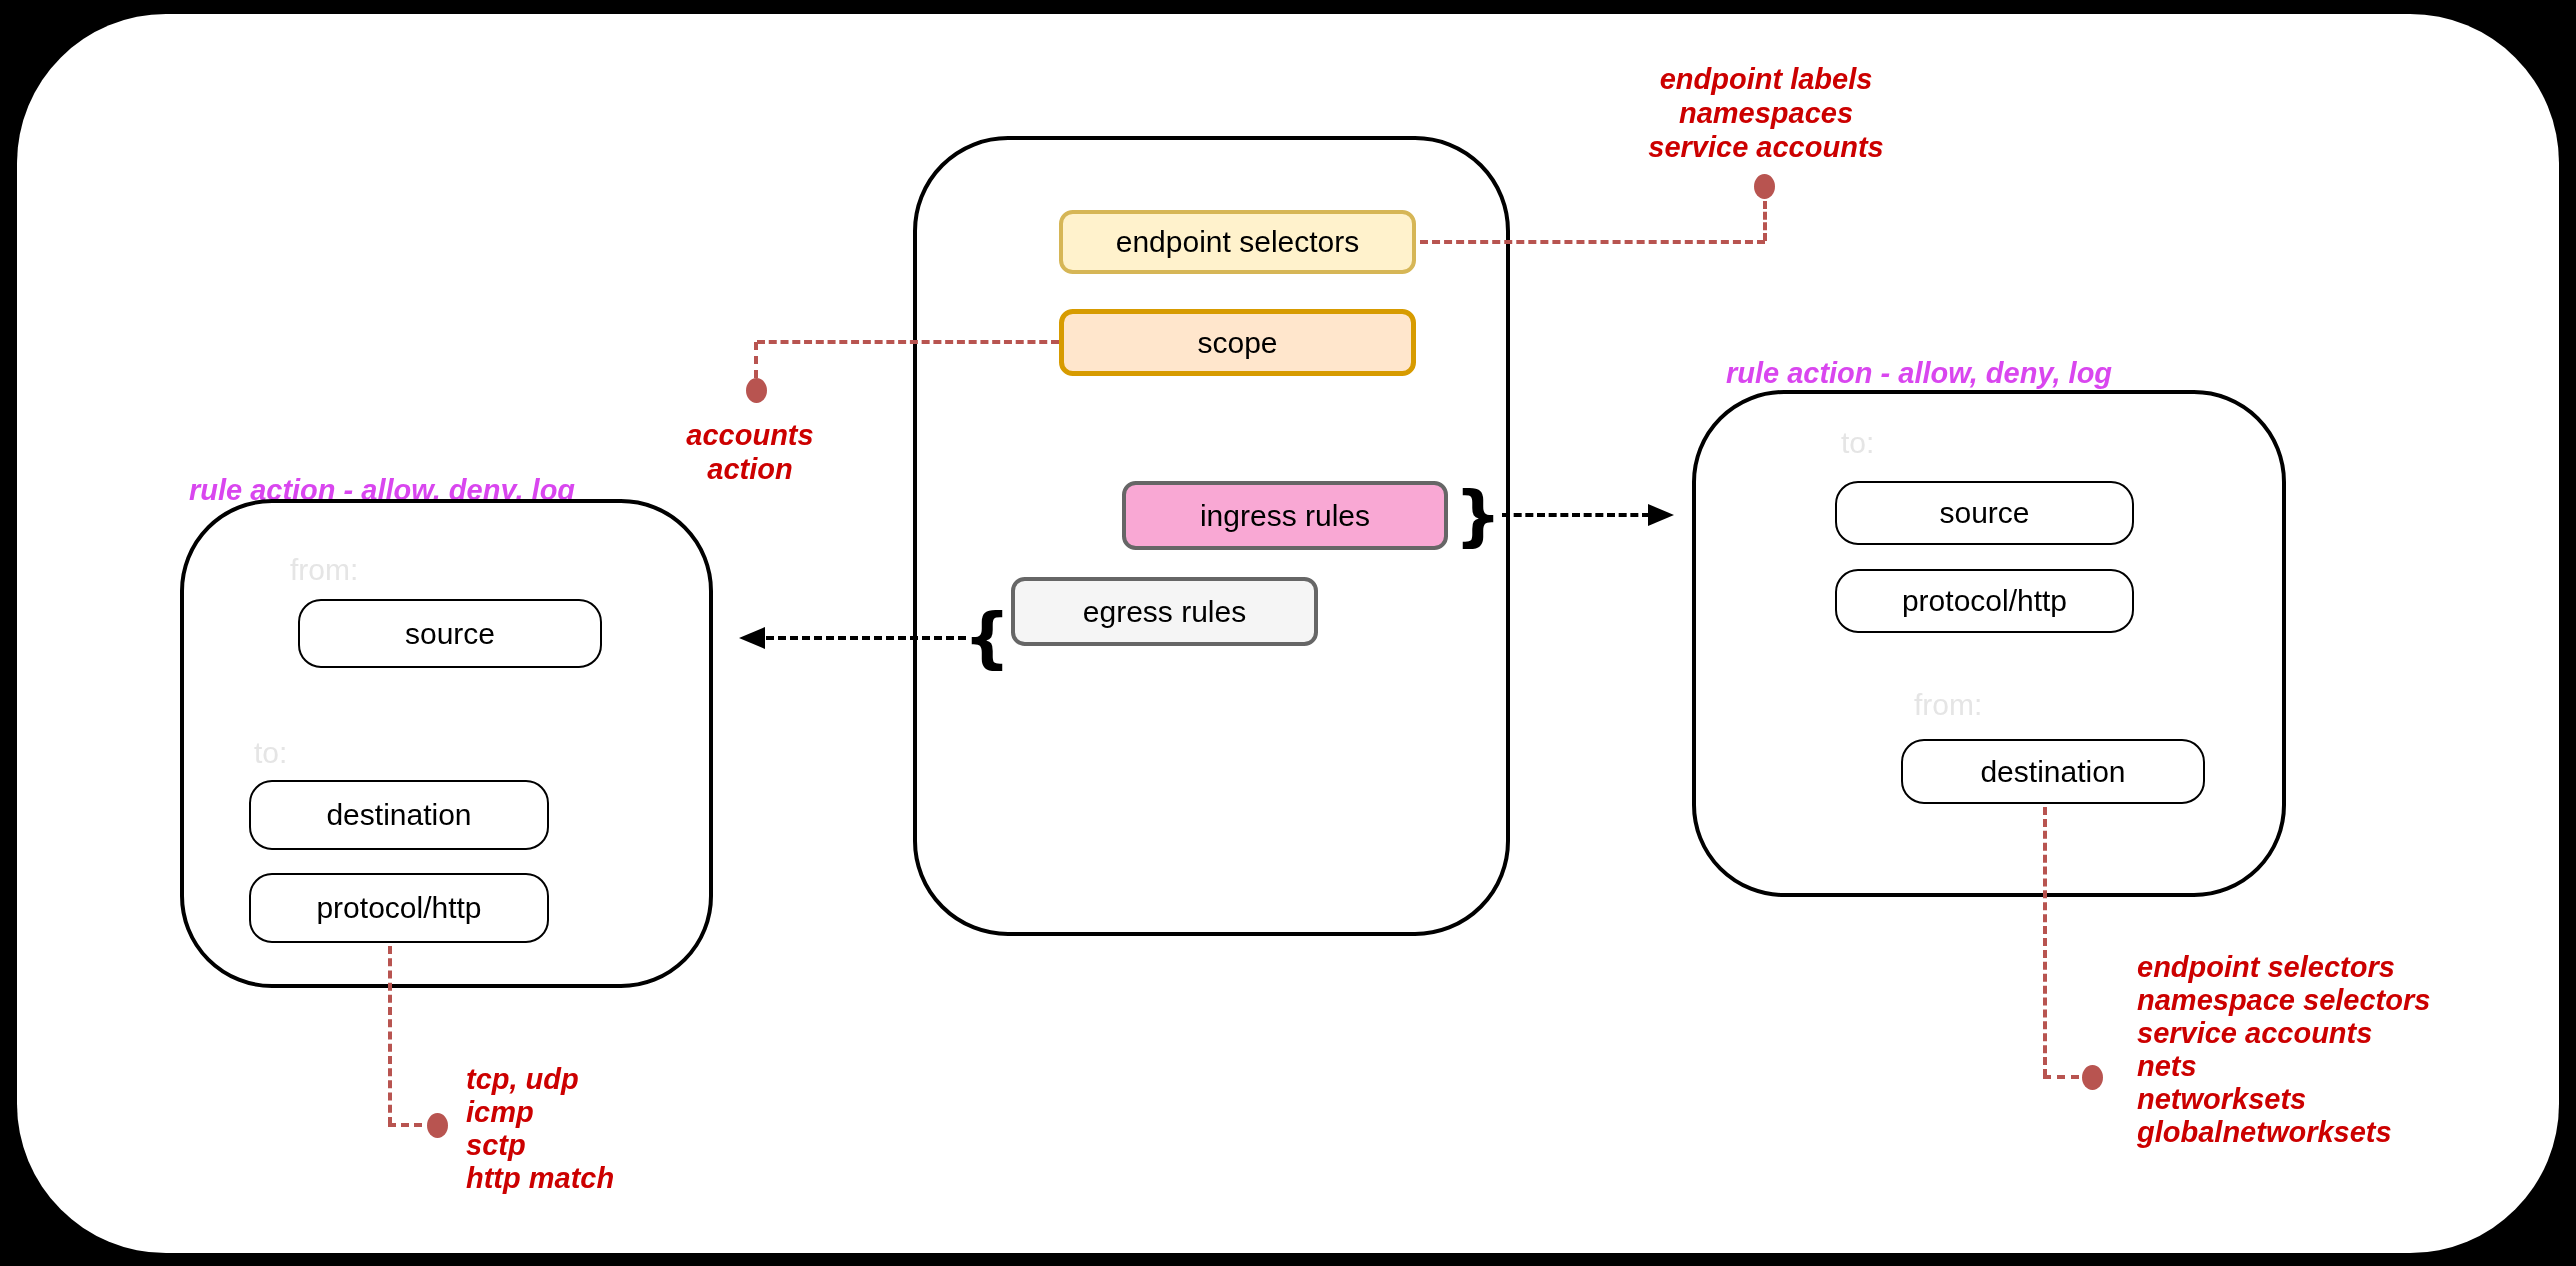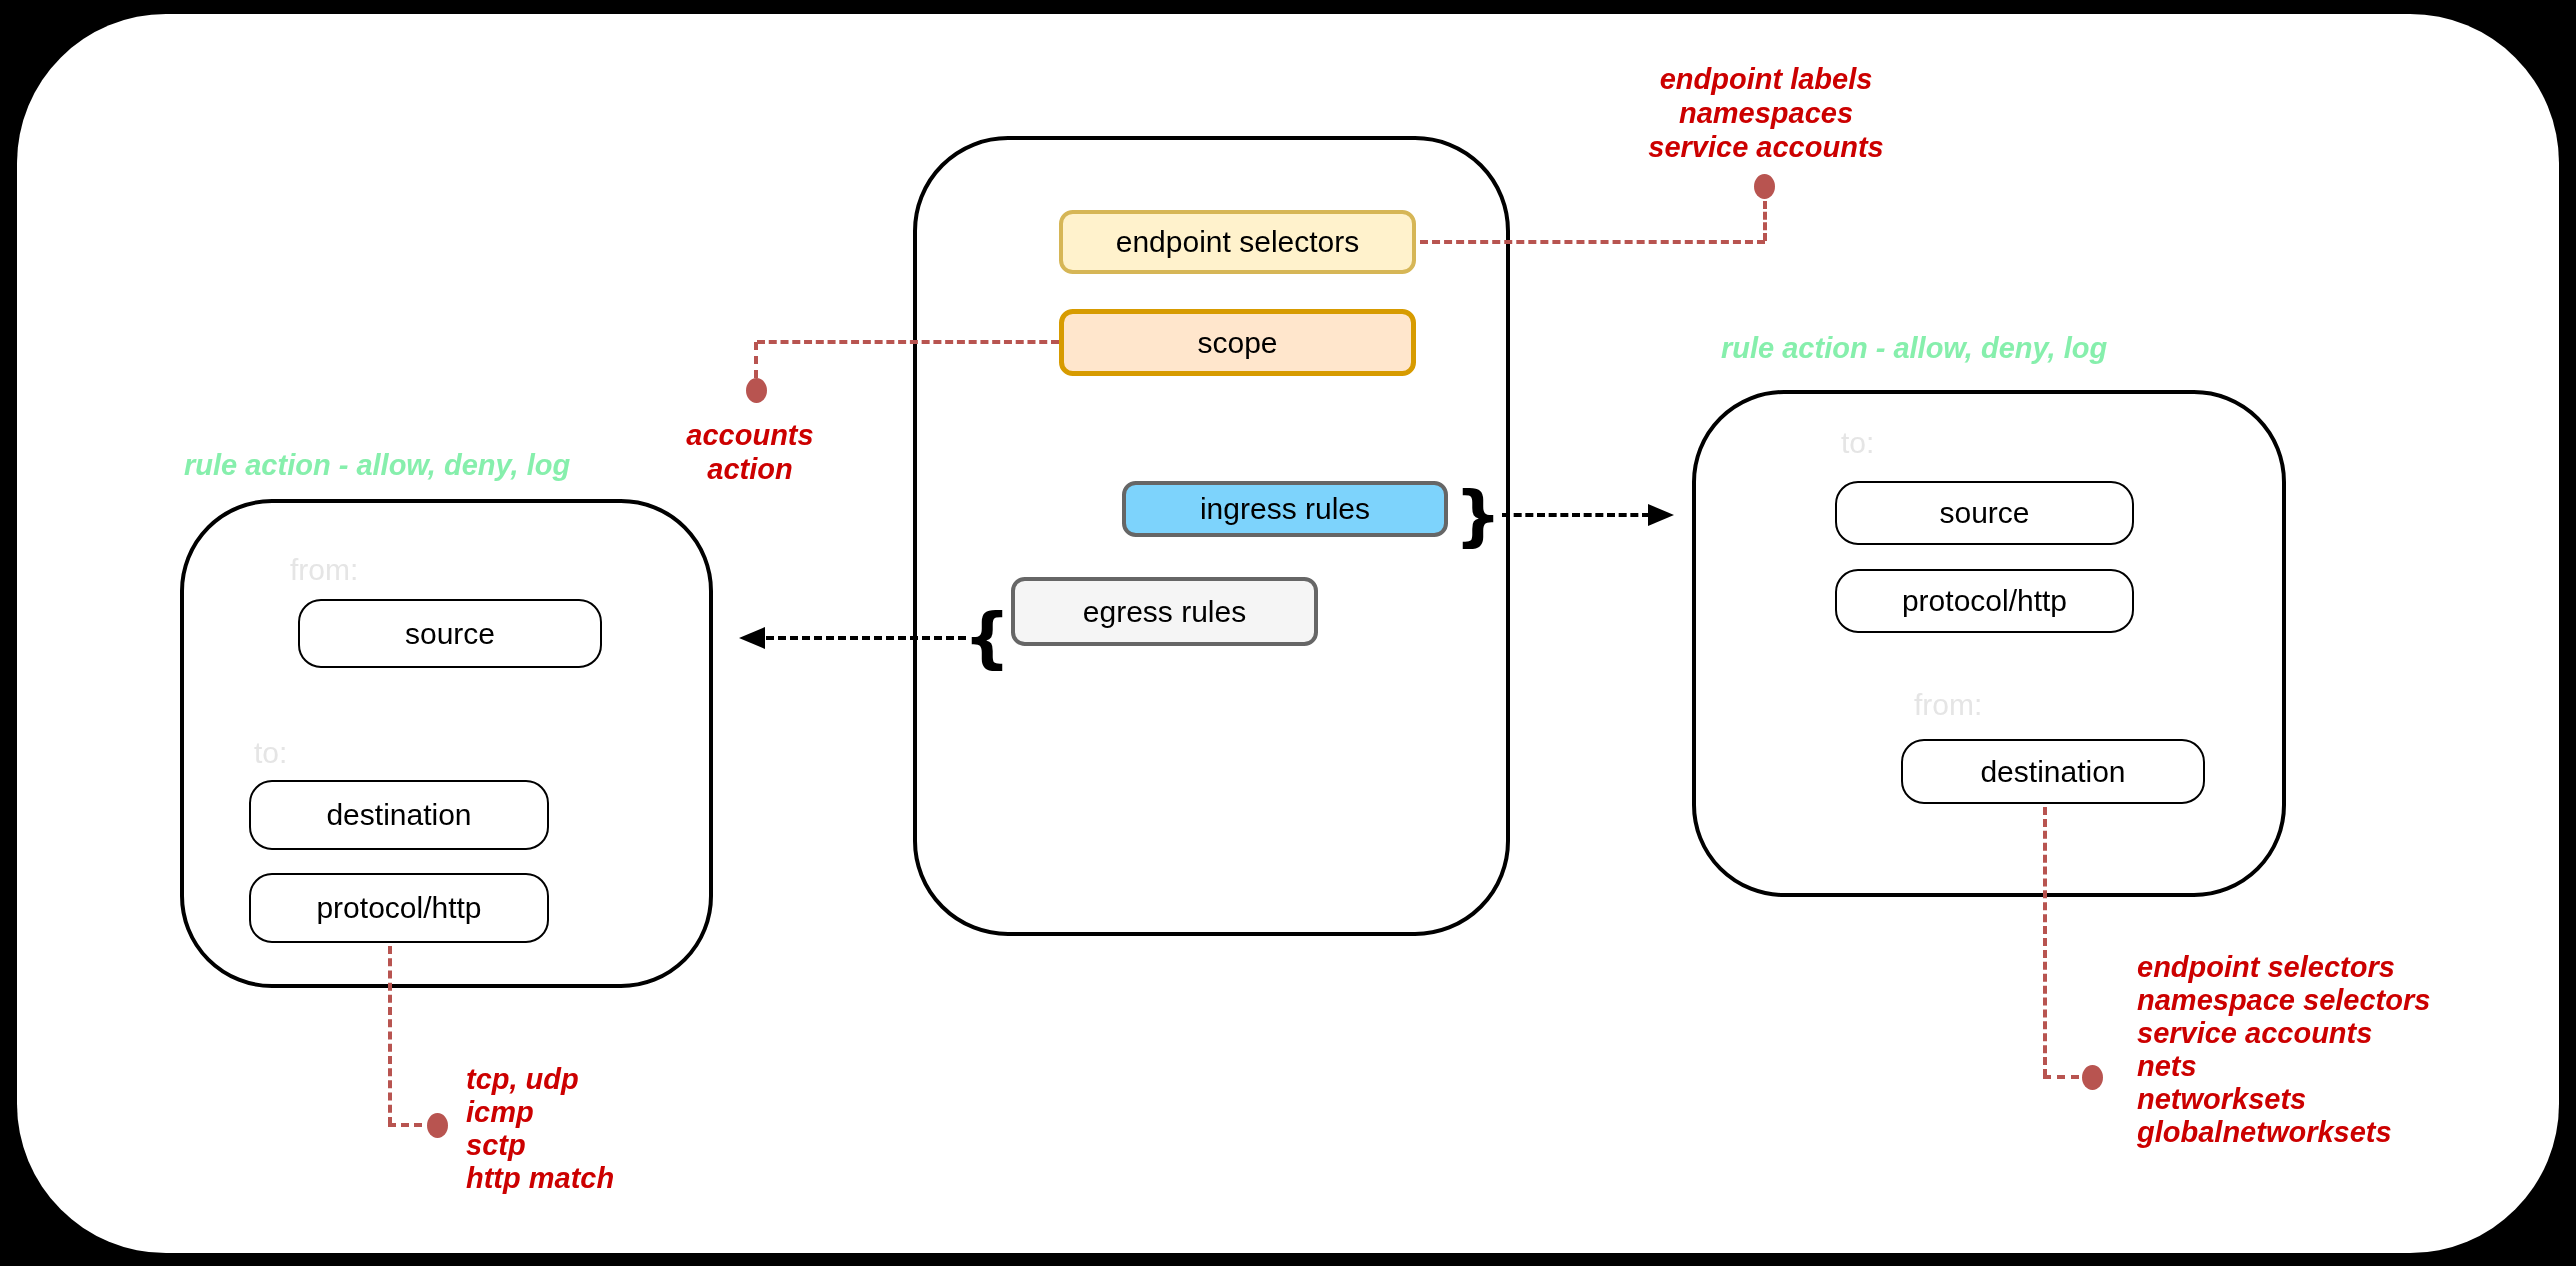--- a/index.html
+++ b/index.html
@@ -9,21 +9,21 @@
         background:#ffffff;border-radius:149px;}
   .container{position:absolute;box-sizing:border-box;border:4.6px solid #000;
         border-radius:95px;background:transparent;}
   .bigbox{position:absolute;box-sizing:border-box;border:4.6px solid #000;
         border-radius:92px;background:#fff;}
   .node{position:absolute;box-sizing:border-box;display:flex;align-items:center;
         justify-content:center;font-size:30px;border-radius:13.8px;white-space:nowrap;}
   .wbox{border:2.9px solid #000;background:#fff;border-radius:23px;}
   .lbl{position:absolute;font-size:30px;color:#e5e5e5;white-space:nowrap;}
   .redtitle{position:absolute;font-size:29px;font-weight:bold;font-style:italic;
-        color:#86efac;text-align:left;white-space:nowrap;}
+        color:#d946ef;text-align:center;white-space:nowrap;margin-top:25px;}
   .redlist{position:absolute;font-size:29px;font-weight:bold;font-style:italic;
         color:#cc0000;line-height:33px;white-space:nowrap;}
   .redlist.center{text-align:center;line-height:34px;}
   .dash-h{position:absolute;border-top:4px dashed #b85450;}
   .dash-v{position:absolute;border-left:4px dashed #b85450;}
   .bdash-h{position:absolute;border-top:4px dashed #000;}
   .dot{position:absolute;width:20.7px;height:25px;border-radius:50%;background:#b85450;}
   .brace{position:absolute;font-size:66px;font-weight:bold;color:#000;
         width:40px;height:63px;display:flex;align-items:center;justify-content:center;
         font-family:"DejaVu Sans",sans-serif;}
@@ -43,22 +43,22 @@
   <div class="node" style="left:1059px;top:210px;width:357px;height:64px;
        background:#fff2cc;border:4px solid #d6b656;">
     <span>endpoint selectors</span>
   </div>
 
   <div class="node" style="left:1059px;top:309px;width:357px;height:67px;
        background:#ffe6cc;border:5.7px solid #d79b00;">
     <span>scope</span>
   </div>
 
-  <div class="node" style="left:1122px;top:481px;width:326px;height:56px;
-       background:#7dd3fc;border:4.6px solid #666;">
+  <div class="node" style="left:1122px;top:481px;width:326px;height:69px;
+       background:#f9a8d4;border:4.6px solid #666;">
     <span>ingress rules</span>
   </div>
 
   <div class="node" style="left:1011px;top:577px;width:307px;height:69px;
        background:#f5f5f5;border:4.6px solid #666;">
     <span>egress rules</span>
   </div>
 
   <div class="brace" style="left:1458px;top:484px;">}</div>
   <div class="brace" style="left:967px;top:606px;">{</div>

